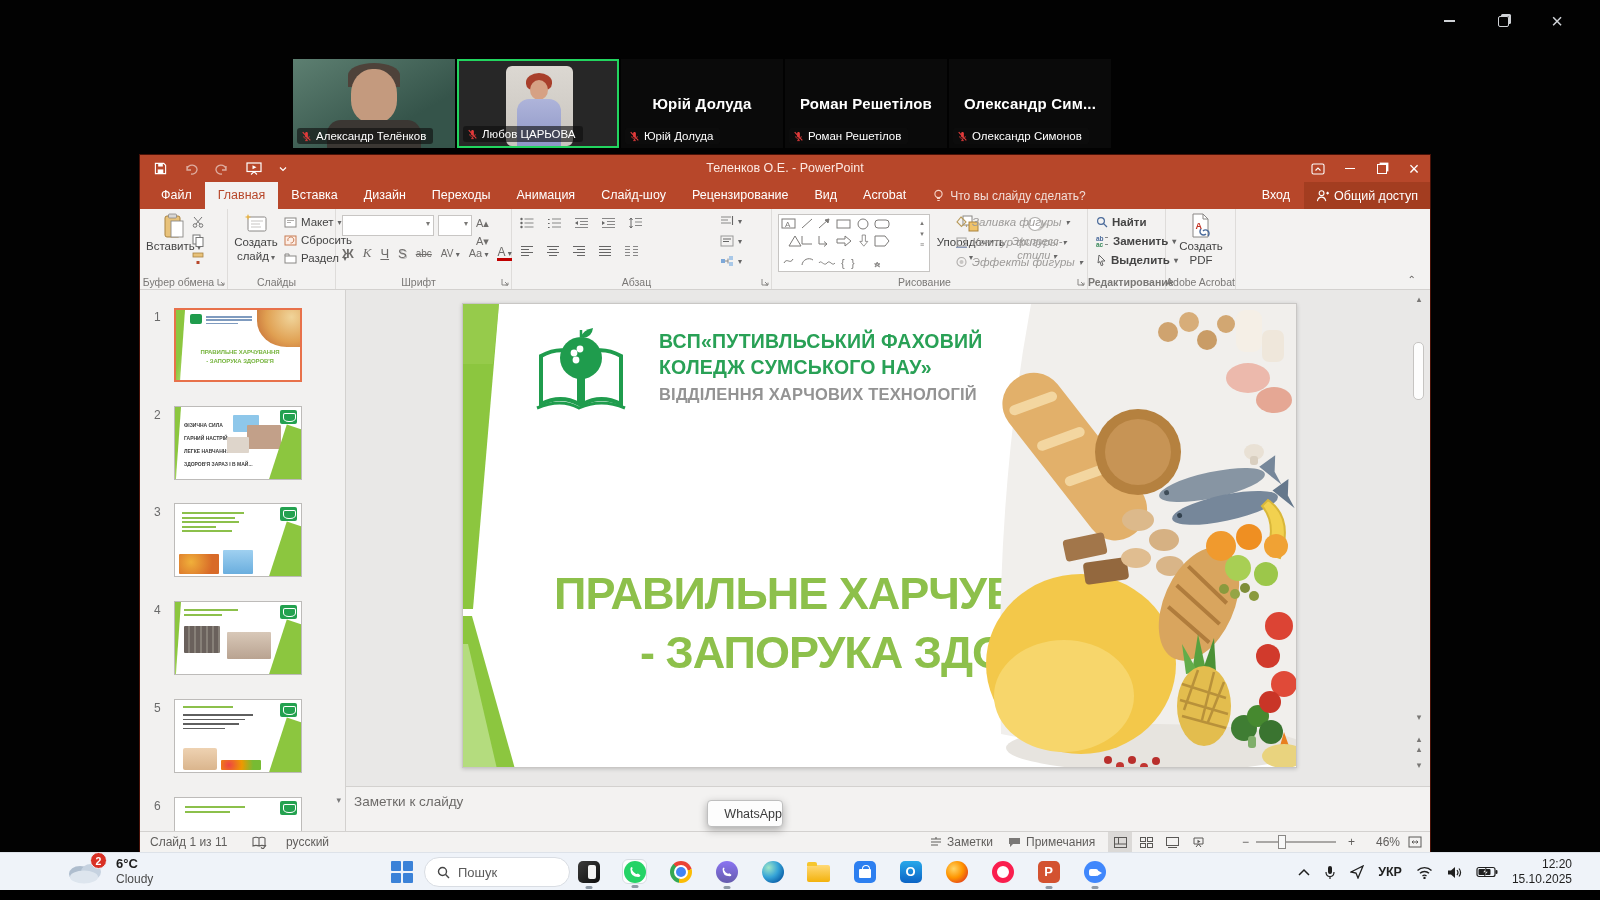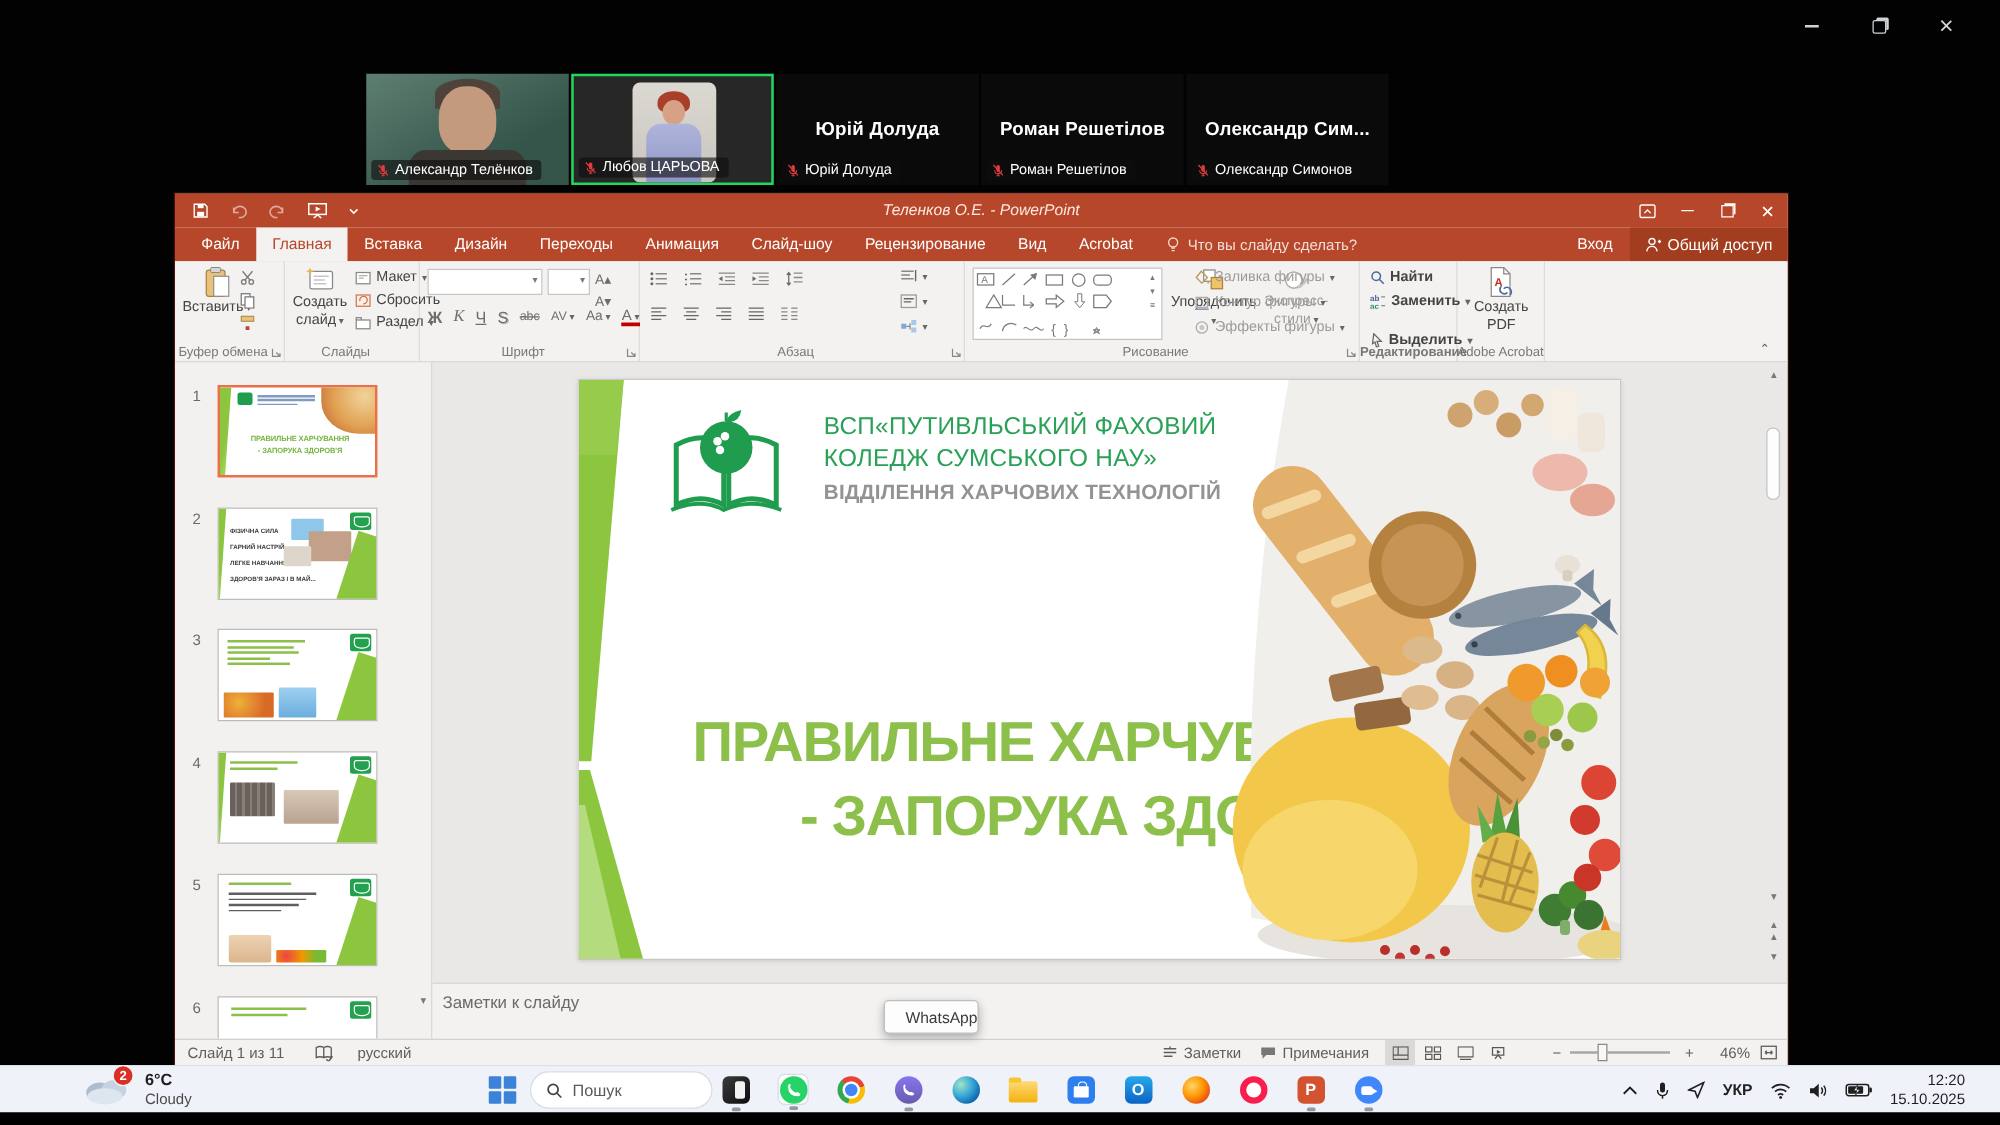--- a/index.html
+++ b/index.html
@@ -36,21 +36,21 @@
   .v2 .body { position:absolute; left:34px; bottom:0; width:94px; height:28px; border-radius:14px 14px 0 0; background:#3b3733; }
   .v3 { background:linear-gradient(140deg,#2a2233,#120f18 75%); }
   .v3 .hair { position:absolute; left:62px; top:10px; width:38px; height:48px; border-radius:45%; background:#4b3523; }
   .v3 .face { position:absolute; left:70px; top:18px; width:22px; height:27px; border-radius:50%; background:#c9a187; }
   .v3 .glasses { position:absolute; left:71px; top:27px; width:20px; height:4px; border-top:1.6px solid #2a2118; }
   .v3 .body { position:absolute; left:52px; bottom:0; width:58px; height:16px; border-radius:10px 10px 0 0; background:#241f2a; }
 
   
   .ppt { position:absolute; left:140px; top:155px; width:1290px; height:697px; background:#f3f2f1; box-shadow:0 0 0 1px #4a1208; }
   .ttl { position:absolute; left:0; top:0; width:100%; height:27px; background:#b7472a; color:#fff; }
-  .ttl-text { position:absolute; left:0; right:0; top:0; height:27px; line-height:27px; text-align:center; font-size:12.5px; color:#fde9e2;font-style:italic; }
+  .ttl-text { position:absolute; left:0; right:0; top:0; height:27px; line-height:27px; text-align:center; font-size:12.5px; color:#fde9e2; }
   .qat { position:absolute; left:14px; top:0; height:27px; display:flex; align-items:center; gap:17px; z-index:2; }
   .qat svg, .ttlbtn svg { display:block; }
   .ttl-right { position:absolute; right:0; top:0; height:27px; display:flex; align-items:center; z-index:2; }
   .ttlbtn { width:32px; height:27px; display:flex; align-items:center; justify-content:center; color:#fff; font-size:13px; }
   .ttlbtn.min::after { content:""; width:10px; height:1.4px; background:#fff; display:block; }
   .ttlbtn.max::after { content:""; width:8px; height:8px; border:1.3px solid #fff; display:block; box-shadow:2px -2px 0 -0.6px #fff; }
   .ttlbtn.close::after { content:"×"; font-size:18px; line-height:1; }
 
   .tabs { position:absolute; left:0; top:27px; width:100%; height:27px; background:#b7472a; display:flex; align-items:stretch; padding-left:8px; }
   .tab { padding:0 13px; line-height:27px; font-size:12.5px; color:#fff; white-space:nowrap; }
@@ -63,21 +63,21 @@
   .ribbon { position:absolute; left:0; top:54px; width:100%; height:81px; background:#f3f2f1; border-bottom:1px solid #d3d1cf; }
   .grp { position:absolute; top:0; height:80px; border-right:1px solid #dedcda; }
   .grp-label { position:absolute; bottom:1px; left:0; right:10px; text-align:center; font-size:10.5px; color:#7a7876; white-space:nowrap; }
   .launcher { position:absolute; bottom:3px; right:2px; width:8px; height:8px; }
   .bigbtn { position:absolute; top:4px; display:flex; flex-direction:column; align-items:center; font-size:11.5px; color:#444; text-align:center; line-height:1.25; }
   .dd::after { content:" ▾"; font-size:8px; color:#666; }
   .smallrow { position:absolute; display:flex; align-items:center; gap:4px; font-size:11.5px; color:#444; white-space:nowrap; }
   .combo { position:absolute; height:21px; background:#fff; border:1px solid #c8c6c4; }
   .combo::after { content:"▾"; position:absolute; right:3px; top:3px; font-size:8px; color:#7a7876; }
   .fletter { font-size:13px; color:#6f6d6b; }
-  .dim { color:#9d9b99 !important; }
+  .dim { color:#9d9b99 !important;font-style:italic; }
 
   
   .thumbs { position:absolute; left:0; top:135px; width:206px; height:541px; background:#f2f1f0; border-right:1px solid #d3d1cf; overflow:hidden; }
   .tnum { position:absolute; left:14px; font-size:12px; color:#6a6a6a; }
   .thumb { position:absolute; left:34px; width:128px; height:74px; background:#fff; border:1px solid #bdbbb9; overflow:hidden; }
   .thumb.sel { border:2px solid #e8714a; }
   .tgreen { position:absolute; left:0; top:0; width:9px; height:100%; background:linear-gradient(100deg,#8cc63f 70%,#a5d45f); transform:skewX(-4deg); transform-origin:top; }
   .tlogo { position:absolute; right:4px; top:3px; width:17px; height:14px; background:#23a14f; border-radius:2px; }
   .tlogo::after { content:""; position:absolute; left:3px; top:3px; width:11px; height:7px; border:1.3px solid #fff; border-radius:2px 2px 45% 45%; }
   .t1title { position:absolute; left:10px; right:6px; top:38px; text-align:center; font-size:6px; font-weight:700; color:#76b43e; line-height:1.5; letter-spacing:-.1px; }
@@ -88,21 +88,21 @@
   .tphoto { position:absolute; border-radius:1px; }
   .twedge-r { position:absolute; right:-14px; bottom:-20px; width:40px; height:70px; background:#8cc63f; transform:rotate(18deg); }
   .tglines i { display:block; height:2px; background:#8cc04b; margin-bottom:2.6px; }
   .tdlines i { display:block; height:1.6px; background:#5f5f5f; margin-bottom:3px; }
   .thumb-scroll { position:absolute; right:4px; bottom:26px; font-size:9px; color:#7a7a7a; }
 
   
   .mainarea { position:absolute; left:206px; top:135px; width:1084px; height:496px; background:#e9e8e7; }
   .canvas { position:absolute; left:116px; top:13px; width:835px; height:465px; background:#fff; border:1px solid #c9c7c5; box-shadow:0 1px 4px rgba(0,0,0,.18); overflow:hidden; }
   .org { position:absolute; left:196px; top:24px; }
-  .org .l1 { font-size:19.5px; font-weight:400; color:#29a156; letter-spacing:.2px; line-height:1.35; }
+  .org .l1 { font-size:19.5px; font-weight:700; color:#29a156; letter-spacing:.2px; line-height:1.35; }
   .org .dept { font-size:16.5px; font-weight:700; color:#939393; letter-spacing:.2px; margin-top:4px; }
   .bigtitle { position:absolute; left:28px; width:650px; top:260px; text-align:right; font-size:45px; font-weight:700;
     color:#8dc04b; letter-spacing:-1px; line-height:1.32; white-space:nowrap; }
   .ibeam { position:absolute; left:562px; top:270px; width:1.6px; height:15px; background:#4a4a4a; }
   .ibeam::before,.ibeam::after { content:""; position:absolute; left:-2.6px; width:7px; height:1.4px; background:#4a4a4a; }
   .ibeam::before { top:0; } .ibeam::after { bottom:0; }
 
   .vscroll { position:absolute; right:4px; top:4px; width:14px; height:486px; color:#7a7876; font-size:9px; }
   .vthumb { position:absolute; left:1px; top:48px; width:11px; height:58px; background:#fdfdfd; border:1px solid #c6c4c2; border-radius:5px; }
   .vs-btn { position:absolute; left:0; width:14px; text-align:center; }
@@ -549,21 +549,21 @@
           <span>Найти</span>
         </div>
         <div class="smallrow dd" style="left:8px;top:26px;">
           <svg width="13" height="12" viewBox="0 0 13 12">
               <text x="0" y="6" font-size="6.5" fill="#4a6a9a">ab</text>
               <text x="0" y="12" font-size="6.5" fill="#3a8a5a">ac</text>
               <path d="M9 2.5h3M9 9.5h3" stroke="#888" stroke-width="1"></path>
             </svg>
           <span>Заменить</span>
         </div>
-        <div class="smallrow dd" style="left:8px;top:57px;">
+        <div class="smallrow dd" style="left:8px;top:45px;">
           <svg width="11" height="12" viewBox="0 0 11 12">
               <path d="M3 1l6 6H5.6L7 11l-1.8.7L4 7.6 2 9z" fill="none" stroke="#666" stroke-width="1"></path>
             </svg>
           <span>Выделить</span>
         </div>
         <div class="grp-label" style="right:0;">Редактирование</div>
       </div>
 
       <div class="grp" style="left:1026px;width:70px;">
         <div class="bigbtn" style="left:5px;width:60px;">

